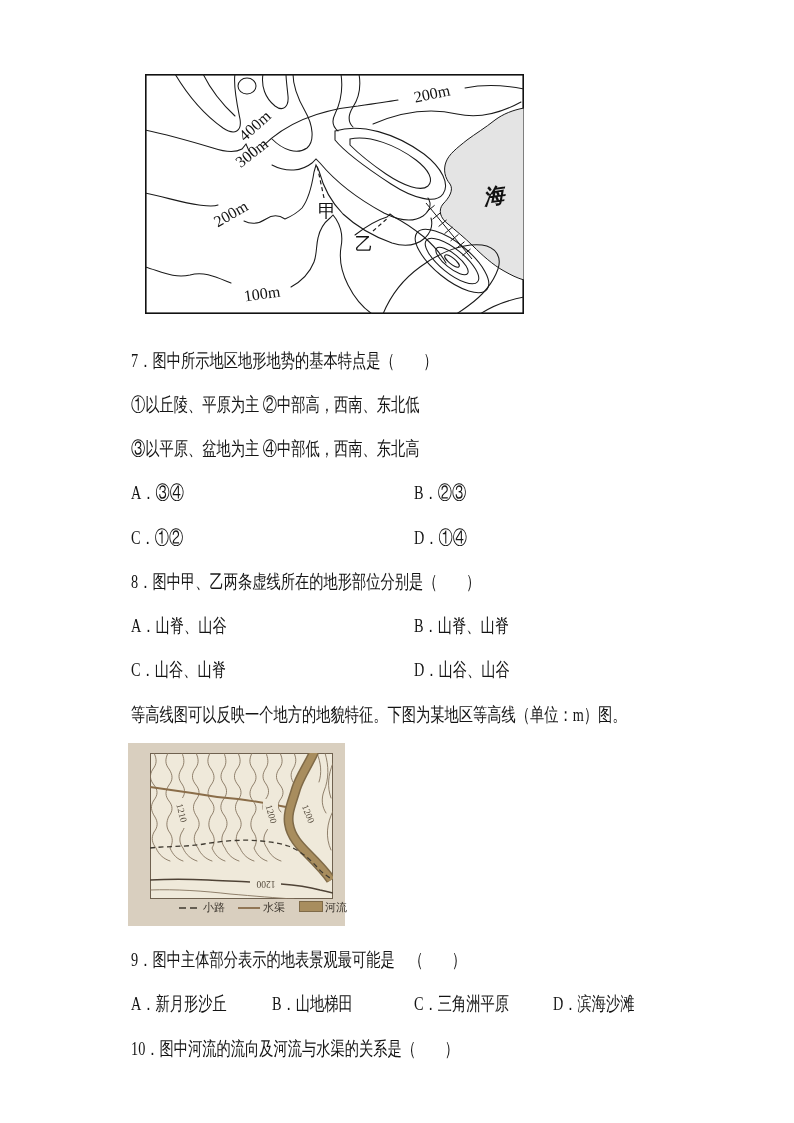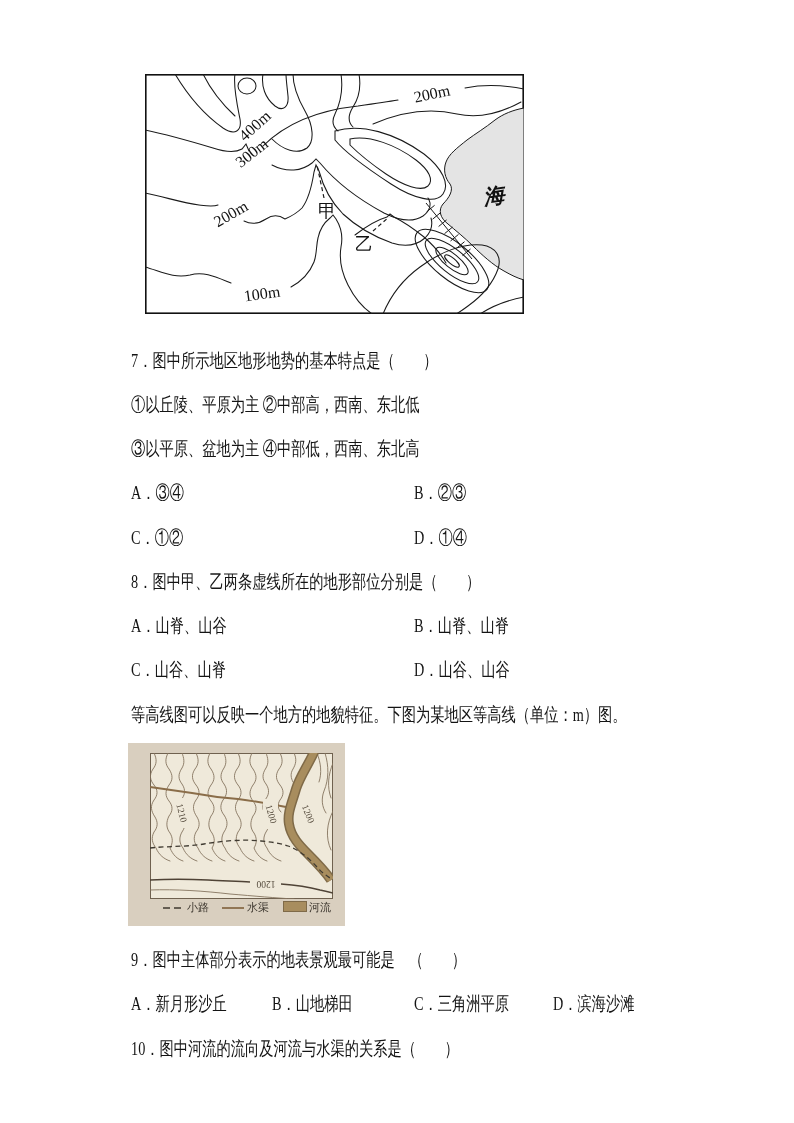--- a/index.html
+++ b/index.html
@@ -3,21 +3,21 @@
 <meta charset="utf-8">
 <style>
   html,body{margin:0;padding:0;background:#fff;}
   .page{position:relative;width:794px;height:1123px;background:#fff;overflow:hidden;
         font-family:"Liberation Serif","DejaVu Serif",serif;color:#141414;}
   .t{position:absolute;white-space:nowrap;font-size:19px;line-height:19px;color:#141414;
      transform:scaleX(0.75);transform-origin:0 0;}
   .fig1{position:absolute;left:145px;top:74px;width:379px;height:240px;}
   .scan{position:absolute;left:128px;top:743px;width:217px;height:183px;background:#d9cfbf;}
   .map2{position:absolute;left:22px;top:10px;}
-  .legend{position:absolute;left:0;top:158px;width:234px;height:22px;}
+  .legend{position:absolute;left:16px;top:158px;width:234px;height:22px;}
   .legend .lab{position:absolute;font-size:11px;line-height:12px;color:#3a342c;white-space:nowrap;}
   .lsample{position:absolute;}
   .swatch{position:absolute;width:22px;height:9px;}
   svg text{font-family:"Liberation Serif","DejaVu Serif",serif;}
 </style>
 </head>
 <body>
 
 <div class="page">
 

